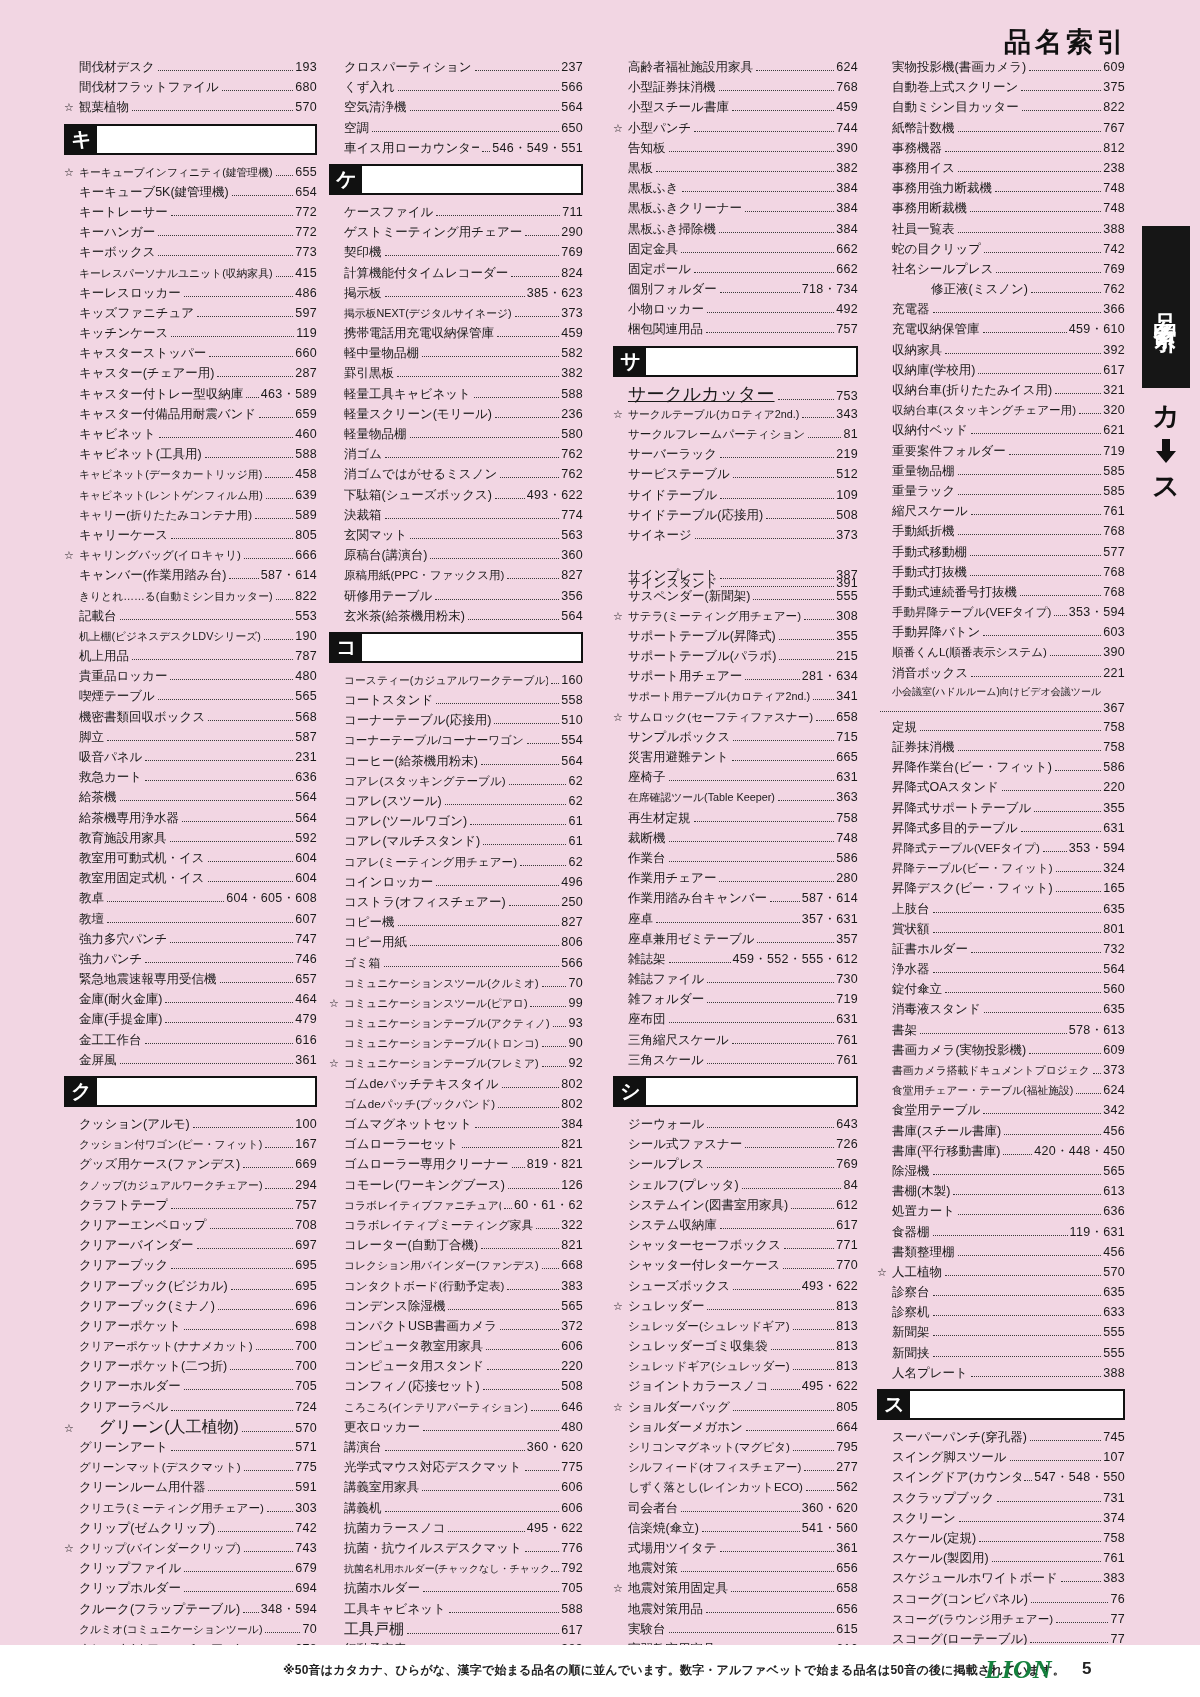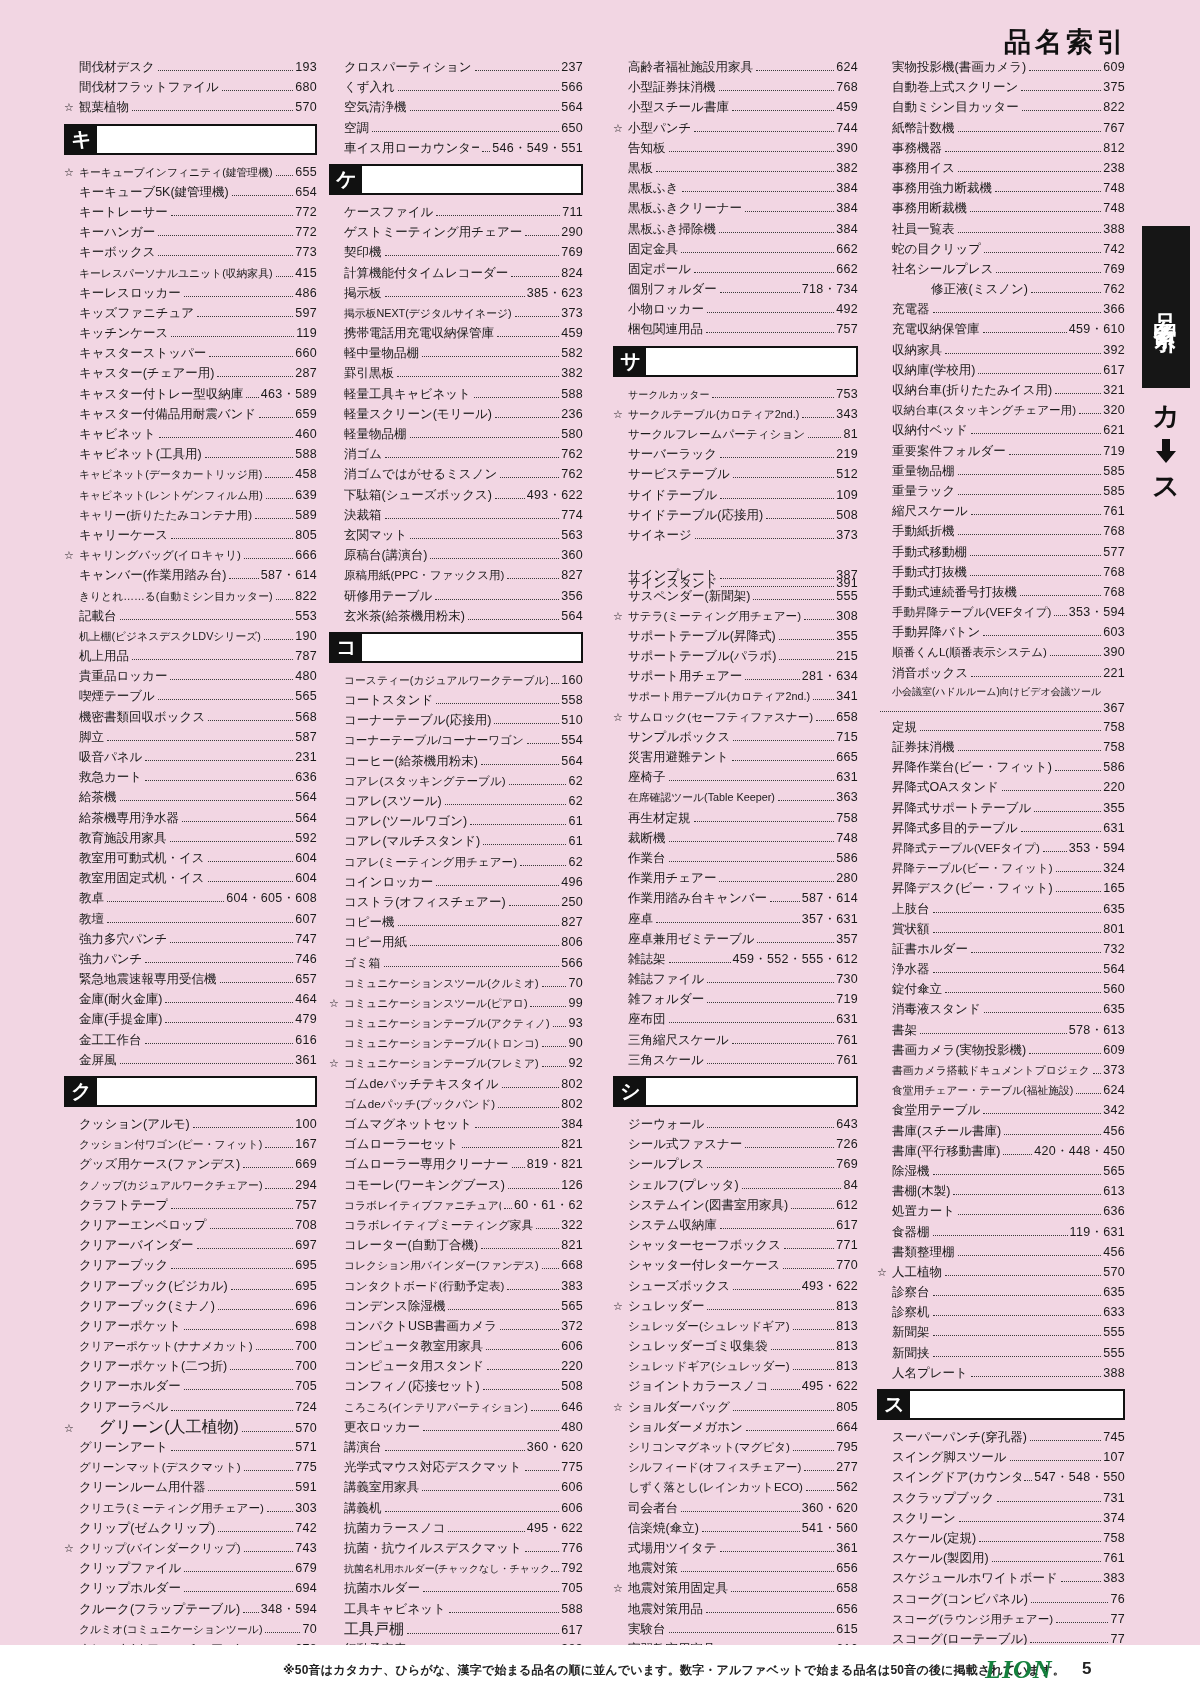--- a/index.html
+++ b/index.html
@@ -1076,21 +1076,21 @@
         <span class="star-cell"></span>
         <span class="entry-name" style="font-size: 12.5px;">梱包関連用品</span>
         <span class="leader"></span>
         <span class="pages">757</span>
       </div>
       <div class="section-header">
         <div class="section-letter">サ</div>
       </div>
       <div class="row">
         <span class="star-cell"></span>
-        <span class="entry-name" style="font-size: 10px;">サークルカッター</span>
+        <span class="entry-name" style="font-size: 18px; text-decoration: underline;">サークルカッター</span>
         <span class="leader"></span>
         <span class="pages">753</span>
       </div>
       <div class="row">
         <span class="star-cell">☆</span>
         <span class="entry-name" style="font-size: 10.8px;">サークルテーブル(カロティア2nd.)</span>
         <span class="leader"></span>
         <span class="pages">343</span>
       </div>
       <div class="row">

